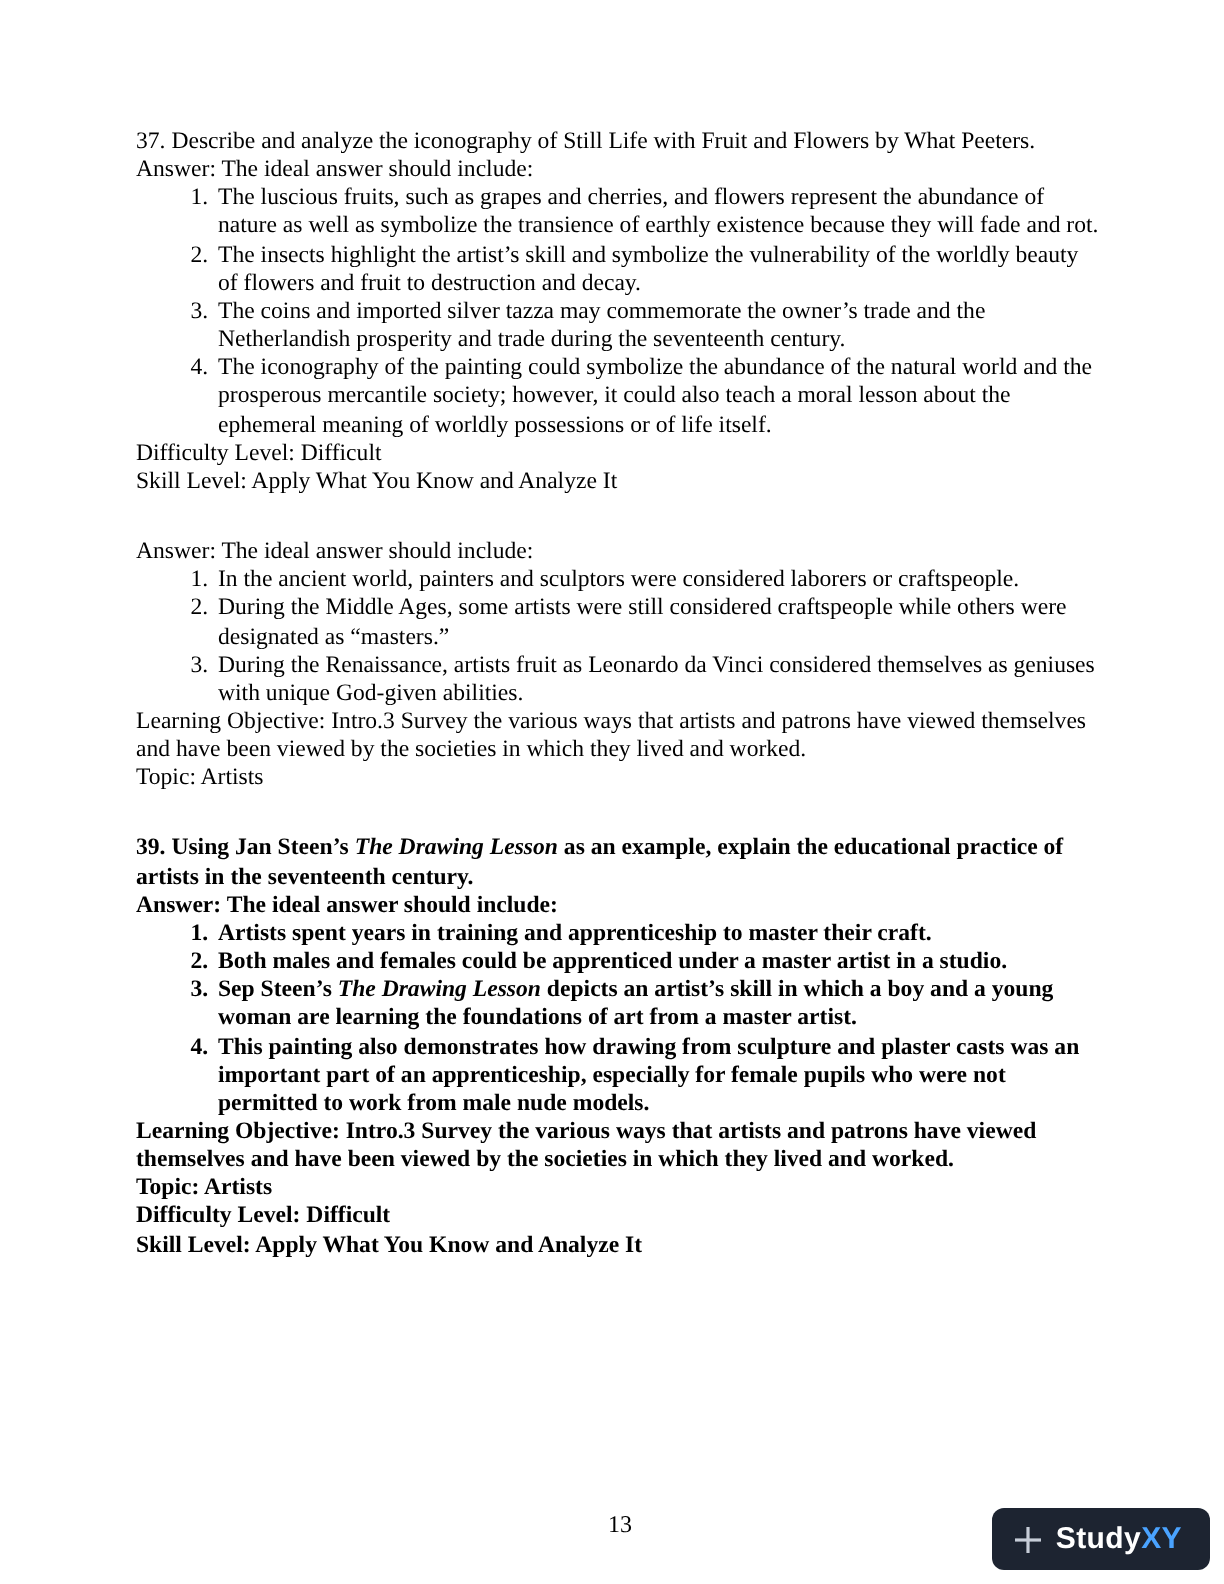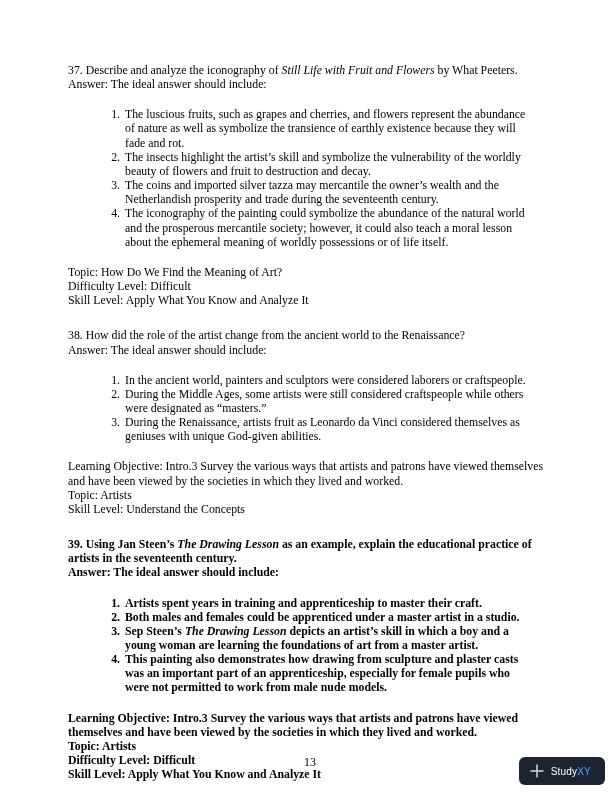--- a/index.html
+++ b/index.html
@@ -17,21 +17,21 @@
     left: 68px;
     right: 62px;
     top: 63px;
     font-size: 11.8px;
     line-height: 1.2;
   }
   .question { margin-bottom: 21px; }
   .question:last-child { margin-bottom: 0; font-weight: bold; }
   p { margin: 0; }
   ol {
-    margin: 16px;
+    margin: 0;
     padding-left: 39px;
   }
   li { padding-left: 2px; }
   footer { position: static; }
   .page-number {
     position: absolute;
     left: 4px;
     width: 100%;
     bottom: 22px;
     text-align: center;
@@ -51,58 +51,55 @@
     gap: 7px;
     font-family: "Liberation Sans", sans-serif;
   }
   .brand-icon {
     width: 14px;
     height: 14px;
     display: inline-block;
   }
   .brand-icon svg { display: block; }
   .brand-text {
-    font-size: 10px;
-    font-weight: 400;
+    font-size: 15px;
+    font-weight: 700;
     color: #ffffff;
     letter-spacing: 0.2px;
   }
   .brand-text .accent { color: #4aa3ff; }
 </style>
 </head>
 <body>
 
 <div class="page">
   <main class="content">
 
     <section class="question">
-      <p class="stem"><span>37. Describe and analyze the iconography of </span><span style="font-style: italic; margin-top: 20px;">Still Life with Fruit and Flowers</span><span> by What Peeters.</span></p>
+      <p class="stem"><span>37. Describe and analyze the iconography of </span><span style=" margin-top: 20px;">Still Life with Fruit and Flowers</span><span> by What Peeters.</span></p>
       <p>Answer: The ideal answer should include:</p>
       <ol>
         <li><span>The luscious fruits, such as grapes and cherries, and flowers represent the abundance of nature as well as symbolize the transience of earthly existence because they will fade and rot.</span></li>
         <li><span>The insects highlight the artist’s skill and symbolize the vulnerability of the worldly beauty of flowers and fruit to destruction and decay.</span></li>
-        <li><span>The coins and imported silver tazza may mercantile the owner’s wealth and the Netherlandish prosperity and trade during the seventeenth century.</span></li>
+        <li><span>The coins and imported silver tazza may commemorate the owner’s trade and the Netherlandish prosperity and trade during the seventeenth century.</span></li>
         <li><span>The iconography of the painting could symbolize the abundance of the natural world and the prosperous mercantile society; however, it could also teach a moral lesson about the ephemeral meaning of worldly possessions or of life itself.</span></li>
       </ol>
-      <p>Topic: How Do We Find the Meaning of Art?</p>
       <p>Difficulty Level: Difficult</p>
       <p>Skill Level: Apply What You Know and Analyze It</p>
     </section>
 
     <section class="question">
-      <p class="stem"><span>38. How did the role of the artist change from the ancient world to the Renaissance?</span></p>
       <p>Answer: The ideal answer should include:</p>
       <ol>
         <li><span>In the ancient world, painters and sculptors were considered laborers or craftspeople.</span></li>
         <li><span>During the Middle Ages, some artists were still considered craftspeople while others were designated as “masters.”</span></li>
         <li><span>During the Renaissance, artists fruit as Leonardo da Vinci considered themselves as geniuses with unique God-given abilities.</span></li>
       </ol>
       <p>Learning Objective: Intro.3 Survey the various ways that artists and patrons have viewed themselves and have been viewed by the societies in which they lived and worked.</p>
       <p>Topic: Artists</p>
-      <p>Skill Level: Understand the Concepts</p>
     </section>
 
     <section class="question">
       <p class="stem"><span>39. Using Jan Steen’s </span><span style="font-style: italic;">The Drawing Lesson</span><span> as an example, explain the educational practice of artists in the seventeenth century.</span></p>
       <p>Answer: The ideal answer should include:</p>
       <ol>
         <li><span>Artists spent years in training and apprenticeship to master their craft.</span></li>
         <li><span>Both males and females could be apprenticed under a master artist in a studio.</span></li>
         <li><span>Sep Steen’s </span><span style="font-style: italic;">The Drawing Lesson</span><span> depicts an artist’s skill in which a boy and a young woman are learning the foundations of art from a master artist.</span></li>
         <li><span>This painting also demonstrates how drawing from sculpture and plaster casts was an important part of an apprenticeship, especially for female pupils who were not permitted to work from male nude models.</span></li>

